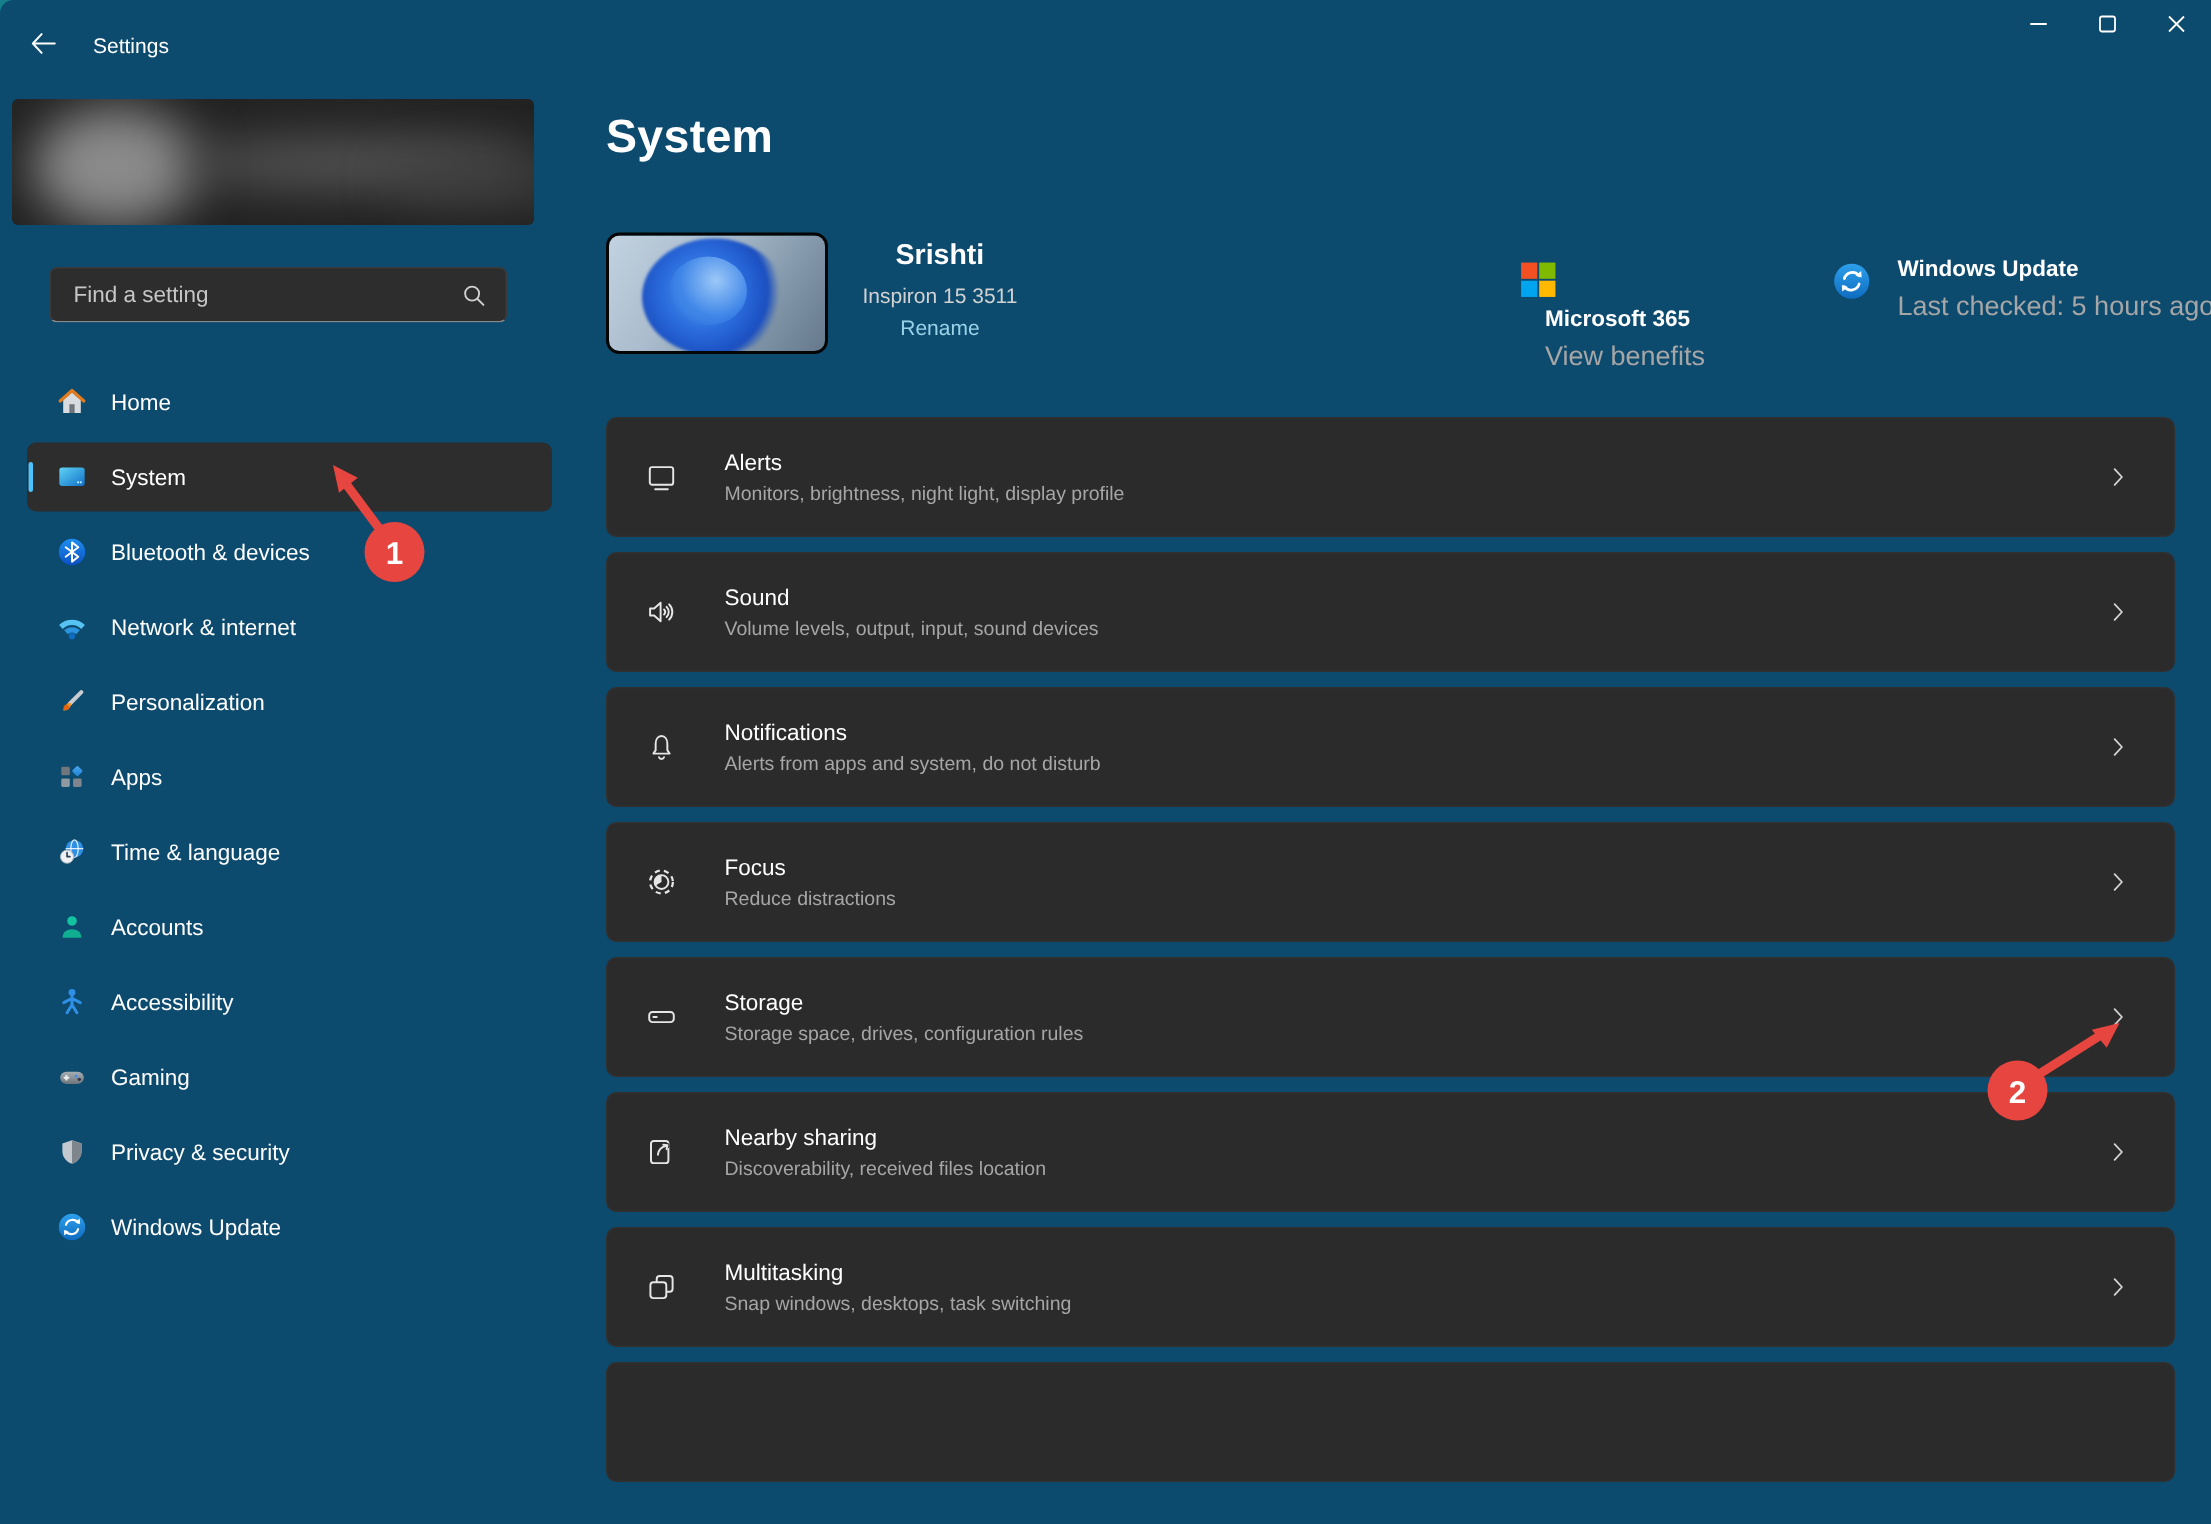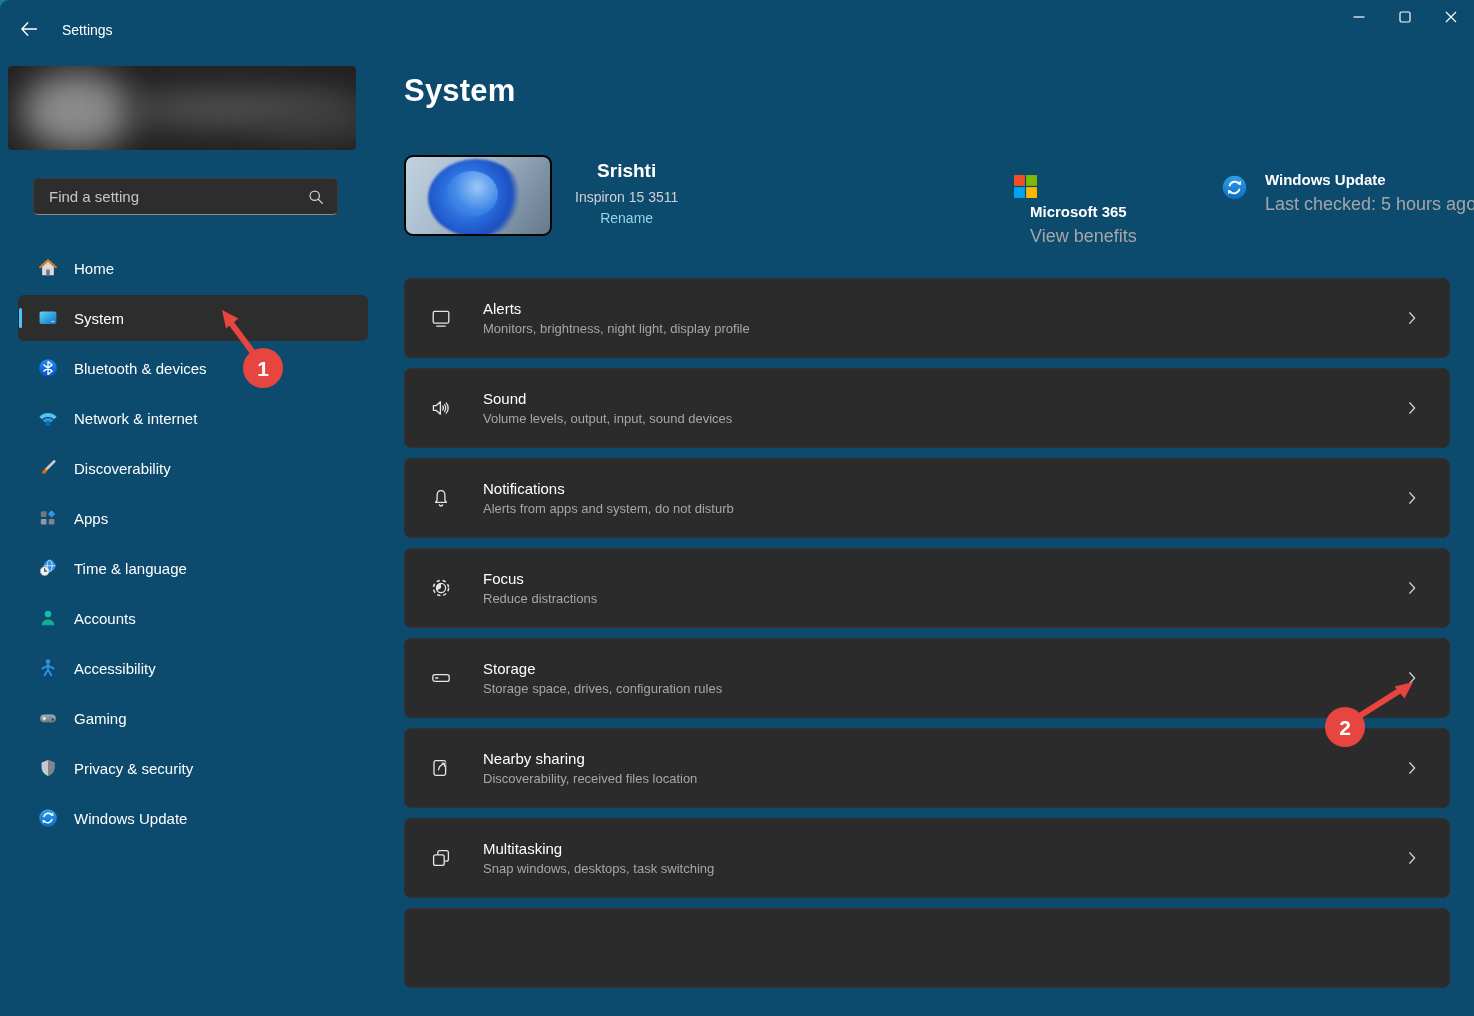--- a/index.html
+++ b/index.html
@@ -199,21 +199,21 @@
 
       <div class="nav-item">
 
         <span class="nav-icon">
           <svg width="22" height="22" viewBox="0 0 24 24">
             <line x1="18.8" y1="4.8" x2="10.2" y2="13.4" stroke="#c9ccd0" stroke-width="3" stroke-linecap="round"></line>
             <path d="M10.8 12.6 C8.2 12.8 6.2 14.8 5.6 18.2 c3.4-.2 5.4-2 5.8-4.8 Z" fill="#f29021"></path>
             <circle cx="7.9" cy="16" r="2" fill="#e2620e"></circle>
           </svg>
         </span>
-        <span class="nav-label">Discoverability</span>
+        <span class="nav-label">Personalization</span>
       </div>
 
       <div class="nav-item">
 
         <span class="nav-icon">
           <svg width="22" height="22" viewBox="0 0 24 24">
             <defs>
                 <linearGradient id="apg" x1="0" y1="0" x2="1" y2="1">
                   <stop offset="0" stop-color="#4aa8f0"></stop>
                   <stop offset="1" stop-color="#1f7fd4"></stop>

